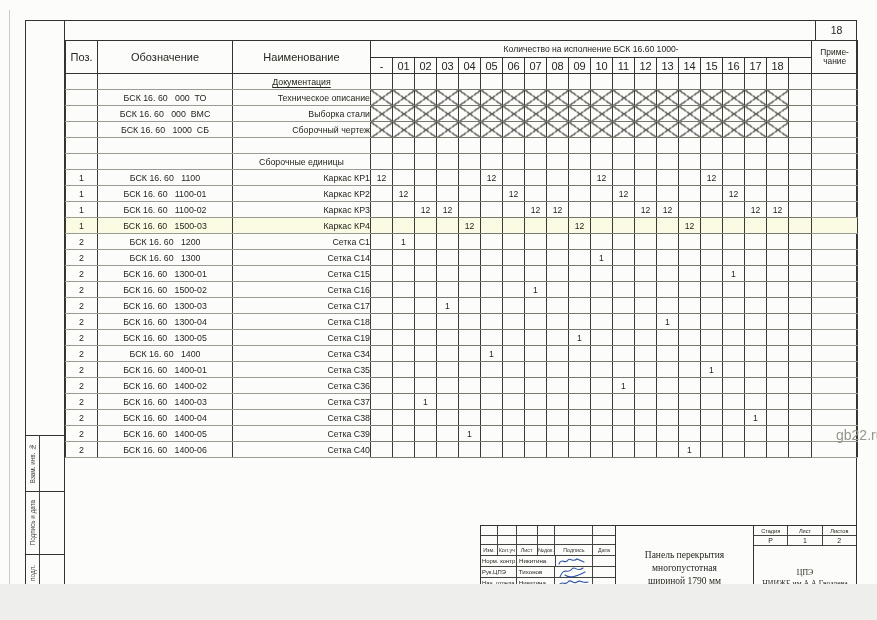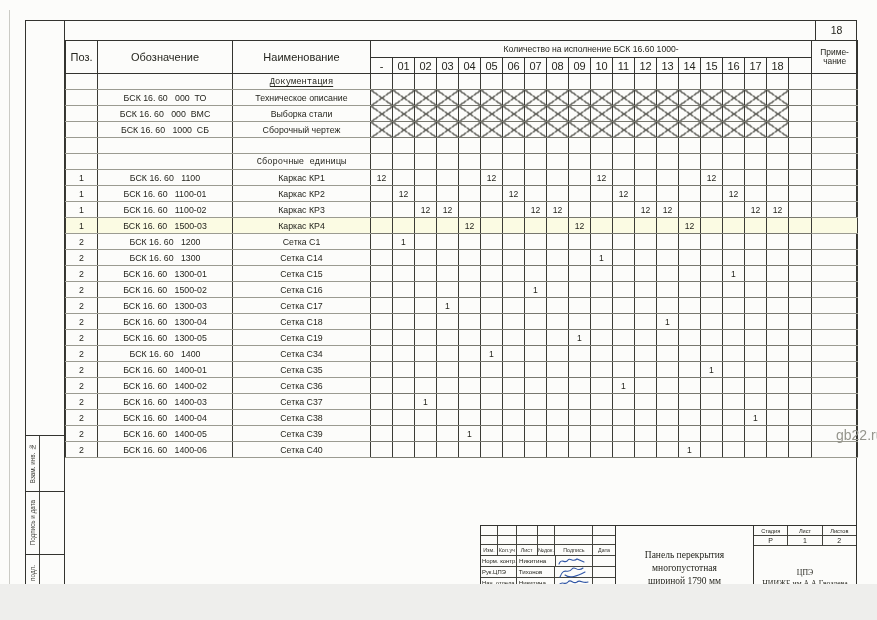--- a/index.html
+++ b/index.html
@@ -28,22 +28,22 @@
   thead tr:first-child{height:17px;}
   thead .grp{font-size:8.6px;}
   thead .noteh{white-space:pre-line;line-height:1.1;font-size:8.4px;}
   tbody tr{height:16px;}
   tbody td{border-left:1.1px solid #3b3b35;border-right:1.1px solid #3b3b35;
            border-top:1px solid #9b9b91;border-bottom:1px solid #9b9b91;
            font-size:8.8px;}
   tbody td.qc{border-top:1px solid #77776e;border-bottom:1px solid #77776e;text-align:center;font-size:8.6px;}
   td.pos{text-align:center;}
   td.des{text-align:center;white-space:pre;}
-  td.nam{text-align:center;padding-left:7px;}
-  td.nam.sec{text-align:center;padding-left:0;font-family:Liberation Mono, monospace;}
+  td.nam{text-align:right;padding-left:7px;}
+  td.nam.sec{text-align:center;padding-left:0;}
   .u{text-decoration:underline;text-underline-offset:2px;}
   tr.hl td{background:var(--hl,#fbfbe3);}
   td.xc{background-image:
     linear-gradient(to top right,transparent calc(50% - 0.6px),#53534c calc(50% - 0.6px),#53534c calc(50% + 0.6px),transparent calc(50% + 0.6px)),
     linear-gradient(to bottom right,transparent calc(50% - 0.6px),#53534c calc(50% - 0.6px),#53534c calc(50% + 0.6px),transparent calc(50% + 0.6px));}
   
   .tblock{position:absolute;left:480px;top:525px;width:377px;height:87px;box-sizing:border-box;
     border:1.4px solid #33332f;display:flex;background:#fcfcfa;}
   .tb-left{width:135px;border-right:1.3px solid #33332f;box-sizing:border-box;display:flex;flex-direction:column;position:relative;}
   .sr{display:flex;border-bottom:0.9px solid #44443e;box-sizing:border-box;}

